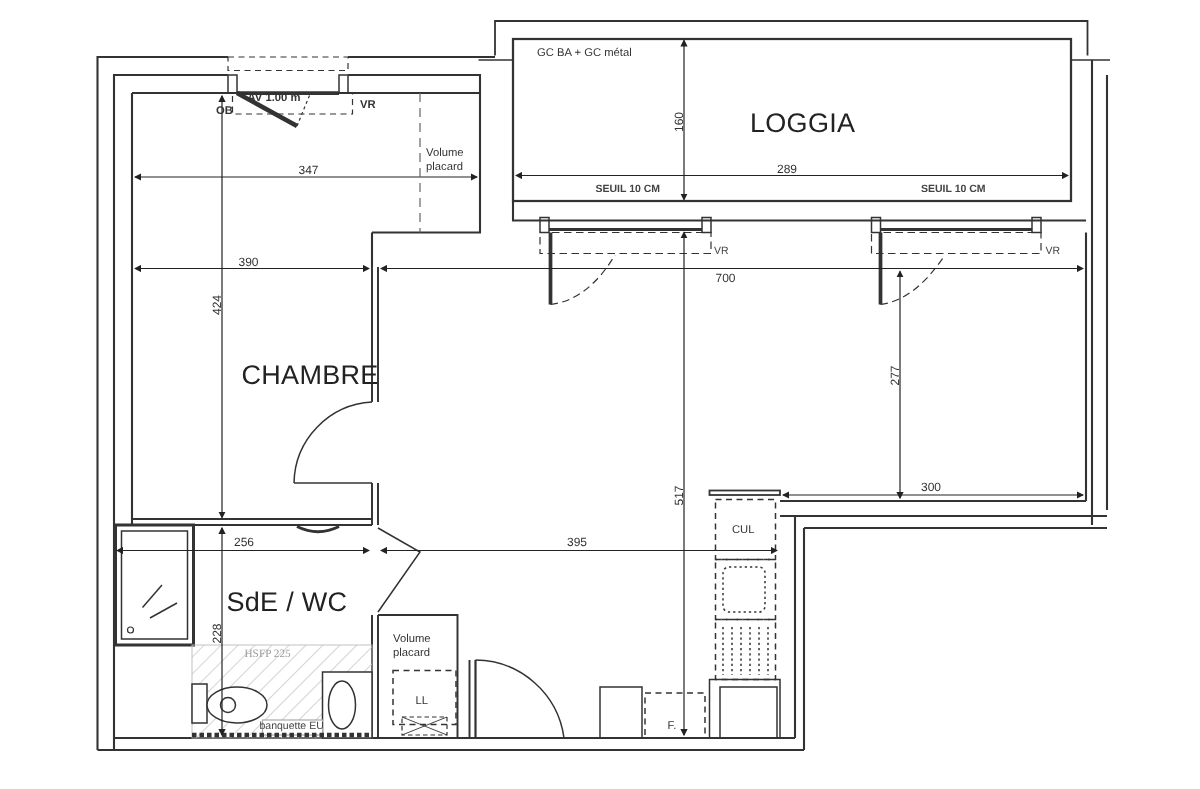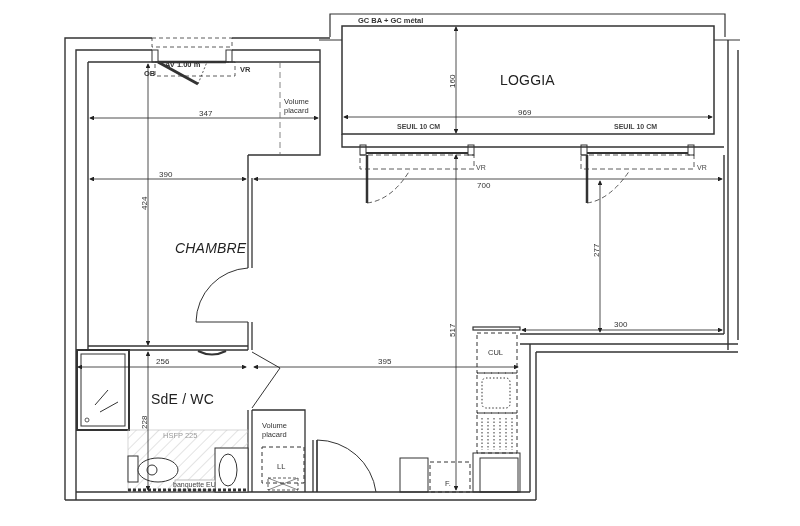--- a/index.html
+++ b/index.html
@@ -1,25 +1,25 @@
 <!DOCTYPE html>
 <html><head>
 <meta charset="utf-8">
 <style>
   html,body{margin:0;padding:0;background:#ffffff;}
   body{width:800px;height:526px;overflow:hidden;position:relative;font-family:"Liberation Sans",sans-serif;}
   #plan{position:absolute;left:0;top:0;width:800px;height:526px;}
   .lbl{position:absolute;font-family:"Liberation Sans",sans-serif;color:#222;white-space:nowrap;line-height:1;}
-  .room{font-size:14px;letter-spacing:0.2px;}
+  .room{font-size:18px;letter-spacing:0.2px;}
   .dim{font-size:8px;color:#333;}
   .note{font-size:7.5px;color:#333;}
   .small{font-size:7px;color:#444;}
   .vert{transform-origin:left top;transform:rotate(-90deg);}
   .bold{font-weight:bold;}
-  .gray{color:#9a9a9a;}
+  .gray{color:#9a9a9a;font-family:Liberation Serif, serif;}
 </style>
 </head>
 <body>
 
 <div id="plan">
 <svg width="800" height="526" viewBox="0 0 800 526" xmlns="http://www.w3.org/2000/svg">
   <defs>
     <pattern id="hatch" width="8" height="8" patternUnits="userSpaceOnUse" patternTransform="rotate(45)">
       <line x1="0" y1="0" x2="0" y2="8" stroke="#c8c8c8" stroke-width="1"></line>
     </pattern>
@@ -188,37 +188,37 @@
     <line x1="522" y1="330" x2="722" y2="330" marker-start="url(#arrs)" marker-end="url(#arr)"></line>
     <line x1="78" y1="367" x2="246" y2="367" marker-start="url(#arrs)" marker-end="url(#arr)"></line>
     <line x1="254" y1="367" x2="518" y2="367" marker-start="url(#arrs)" marker-end="url(#arr)"></line>
     <line x1="148" y1="352" x2="148" y2="490" marker-start="url(#arrs)" marker-end="url(#arr)"></line>
     <line x1="280" y1="62" x2="280" y2="155" stroke-dasharray="6,4" stroke="#666"></line>
   </g>
 </svg>
 
   
   <span class="lbl room" style="left:500px;top:73px;">LOGGIA</span>
-  <span class="lbl room" style="left:175px;top:241px;font-style:italic;">CHAMBRE</span>
+  <span class="lbl room" style="left:161px;top:241px;">CHAMBRE</span>
   <span class="lbl room" style="left:151px;top:392px;">SdE / WC</span>
 
   <span class="lbl dim vert" style="left:449px;top:88px;">160</span>
-  <span class="lbl dim" style="left:518px;top:109px;">969</span>
+  <span class="lbl dim" style="left:518px;top:109px;">289</span>
   <span class="lbl dim" style="left:199px;top:110px;">347</span>
   <span class="lbl dim" style="left:159px;top:171px;">390</span>
   <span class="lbl dim" style="left:477px;top:182px;">700</span>
   <span class="lbl dim vert" style="left:141px;top:210px;">424</span>
   <span class="lbl dim vert" style="left:593px;top:257px;">277</span>
   <span class="lbl dim" style="left:614px;top:321px;">300</span>
   <span class="lbl dim vert" style="left:449px;top:337px;">517</span>
   <span class="lbl dim" style="left:156px;top:358px;">256</span>
   <span class="lbl dim" style="left:378px;top:358px;">395</span>
   <span class="lbl dim vert" style="left:141px;top:429px;">228</span>
 
-  <span class="lbl note" style="left:358px;top:17px;font-weight:bold;">GC BA + GC métal</span>
+  <span class="lbl note" style="left:358px;top:31px;">GC BA + GC métal</span>
   <span class="lbl note bold" style="left:165px;top:29px;margin-top:32px;">AV  1.00 m</span>
   <span class="lbl note bold" style="left:144px;top:70px;">OB</span>
   <span class="lbl note bold" style="left:240px;top:66px;">VR</span>
   <span class="lbl small" style="left:476px;top:164px;">VR</span>
   <span class="lbl small" style="left:697px;top:164px;">VR</span>
   <span class="lbl small bold" style="left:397px;top:123px;">SEUIL 10 CM</span>
   <span class="lbl small bold" style="left:614px;top:123px;">SEUIL 10 CM</span>
   <span class="lbl note" style="left:284px;top:98px;">Volume</span>
   <span class="lbl note" style="left:284px;top:107px;">placard</span>
   <span class="lbl note" style="left:262px;top:422px;">Volume</span>

